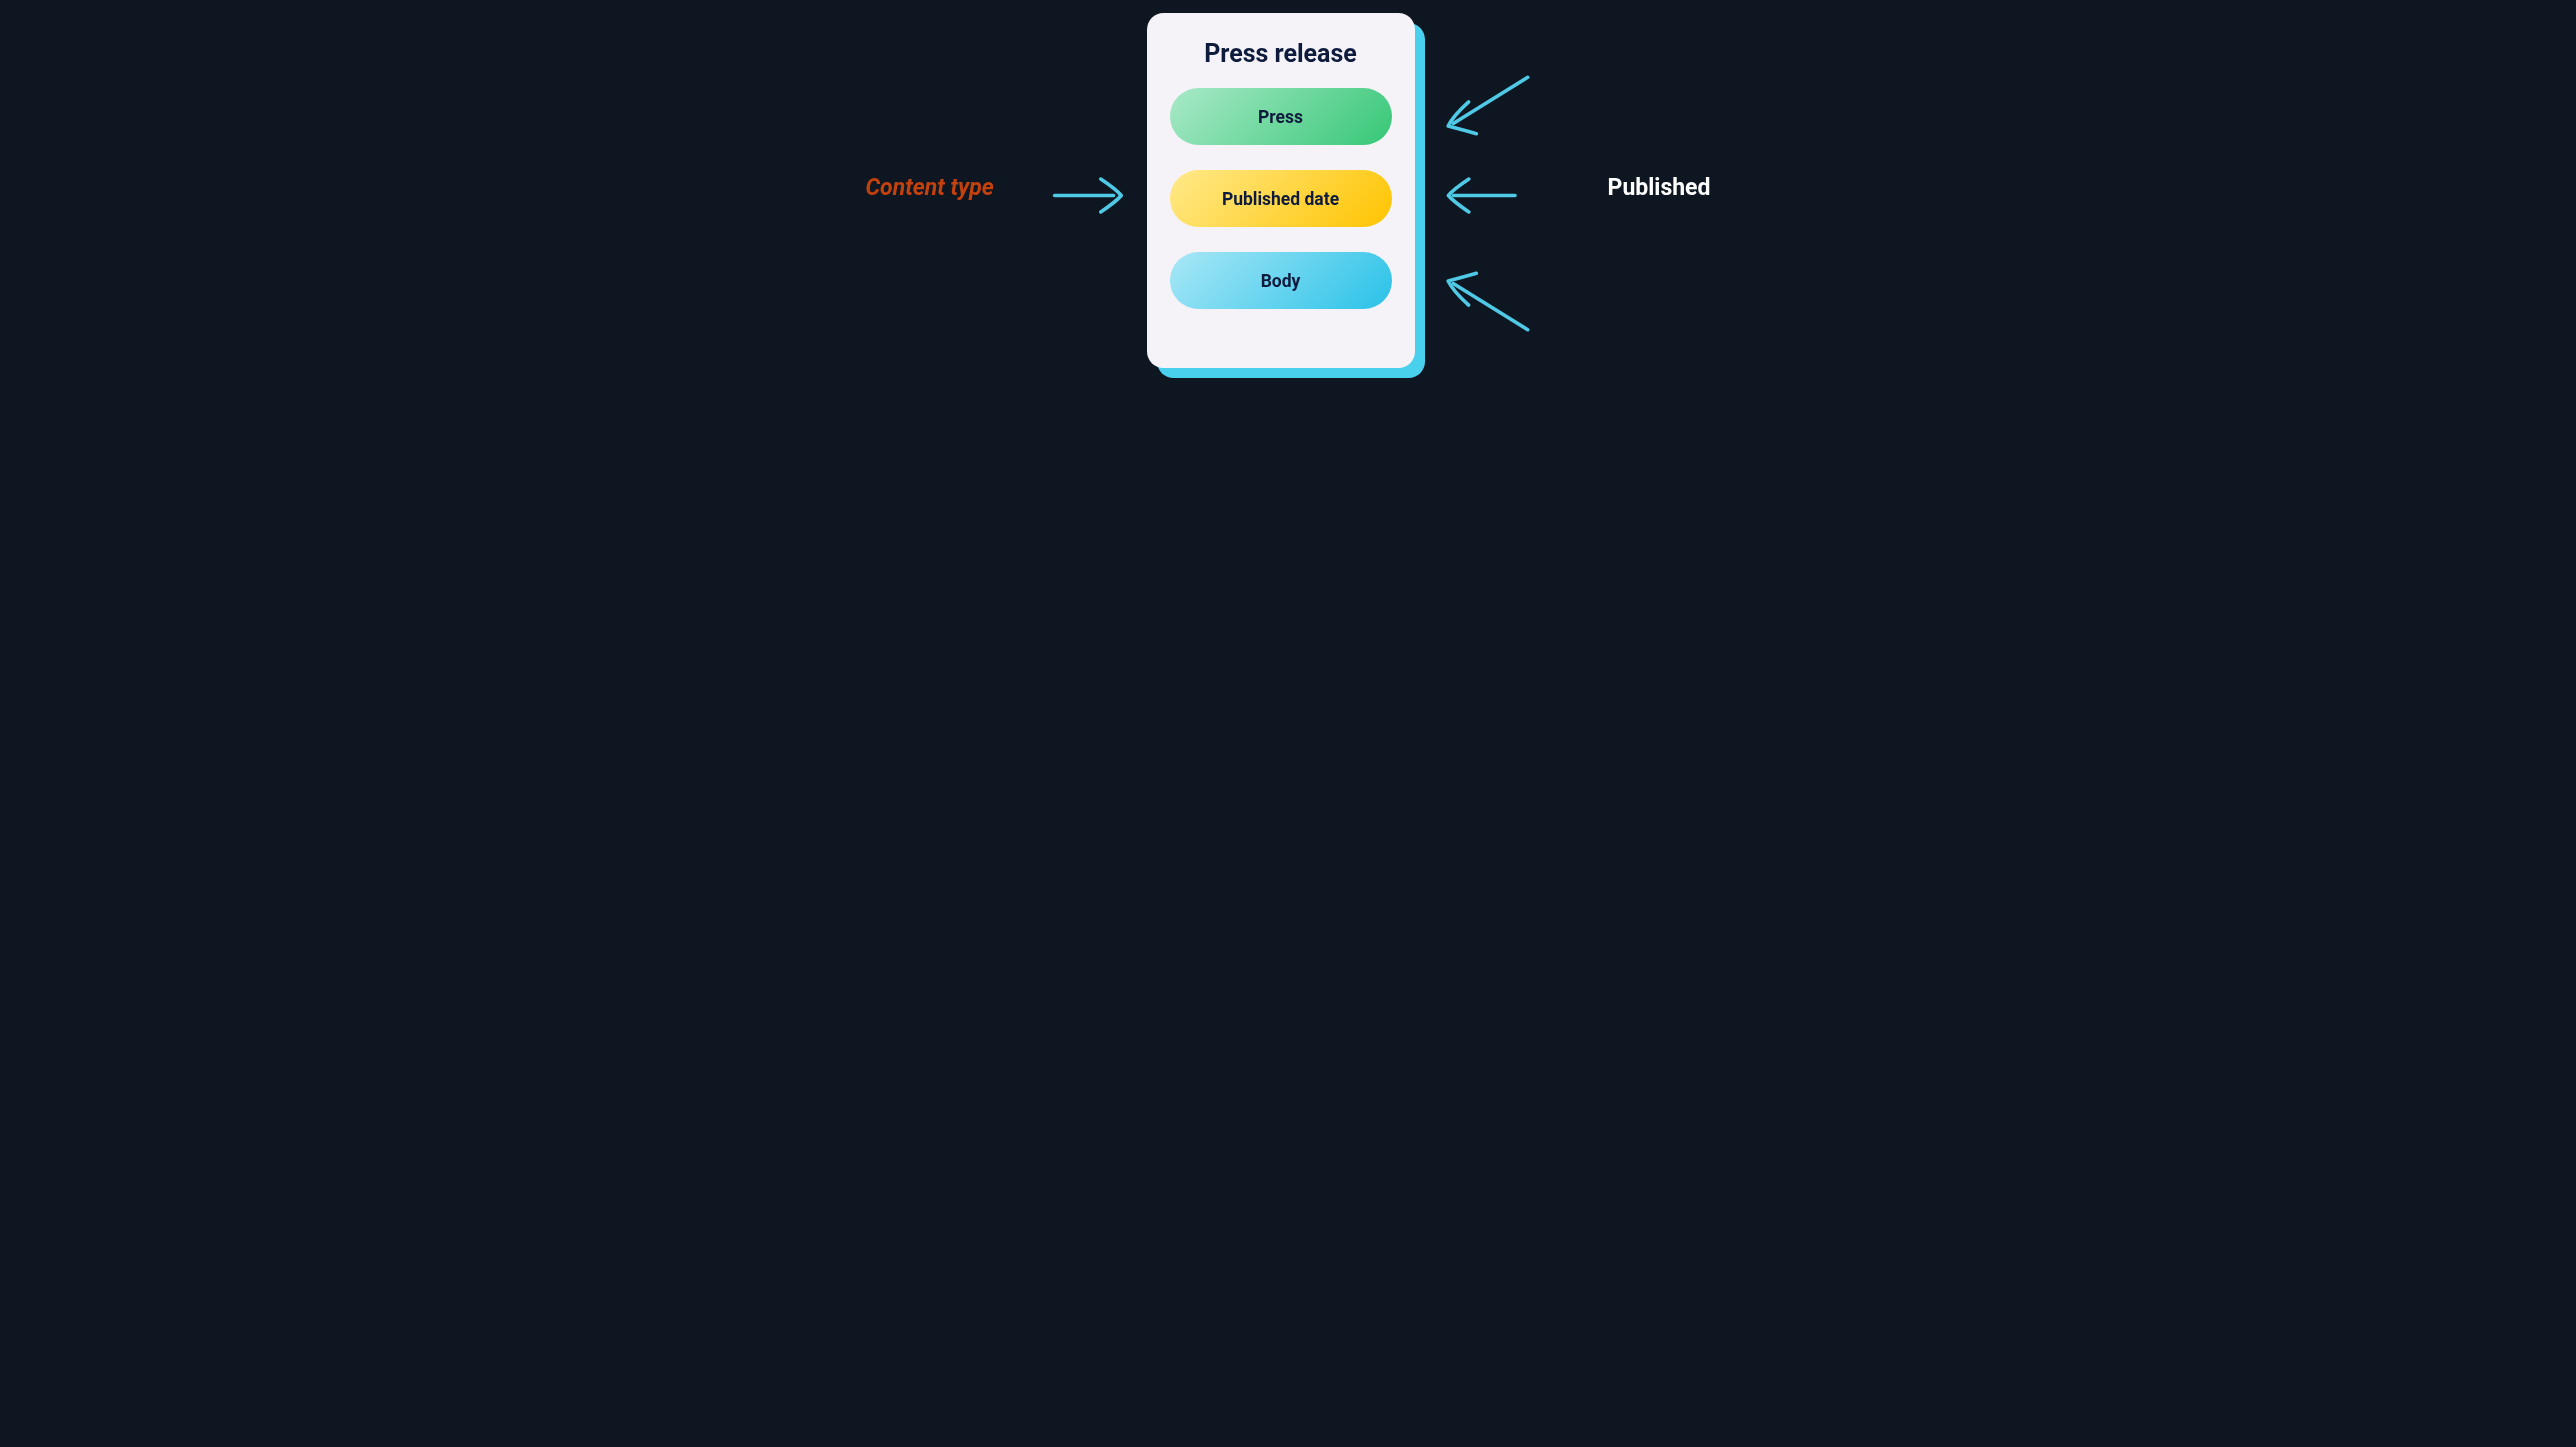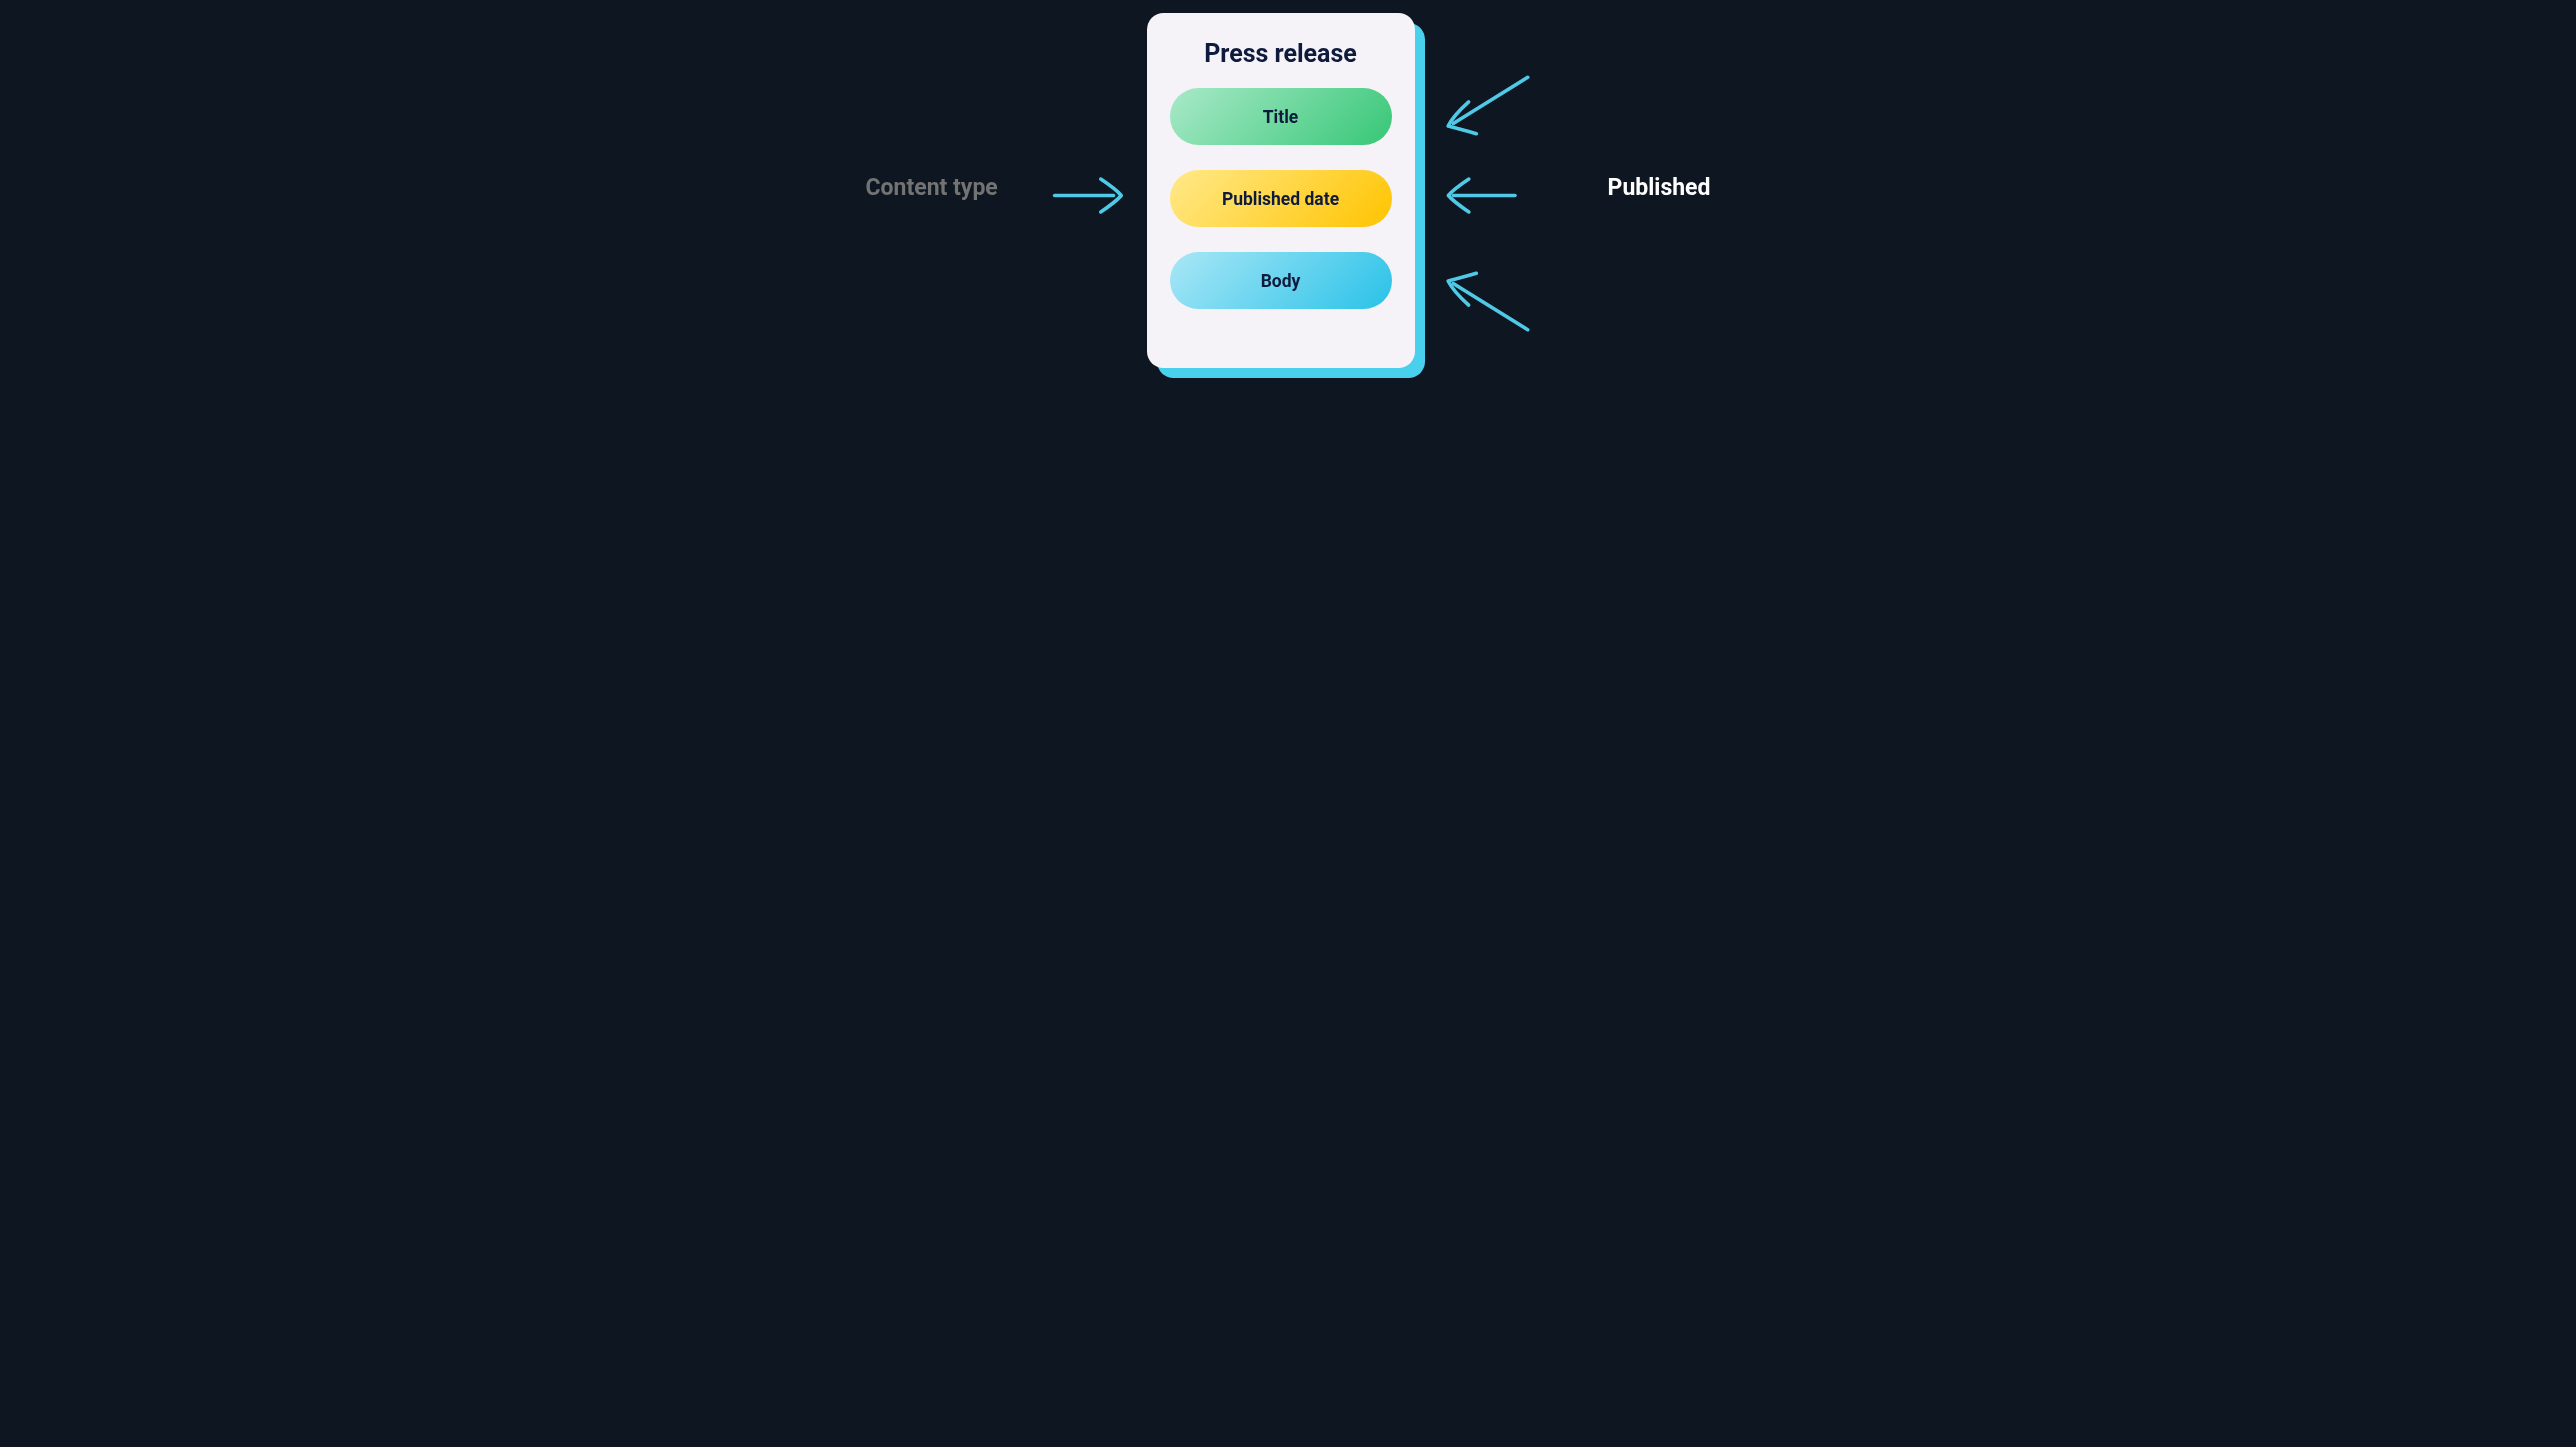--- a/index.html
+++ b/index.html
@@ -16,23 +16,24 @@
     width: 917px;
     height: 387px;
     margin: 0 auto;
     background: #0e1621;
   }
 
   .label-left {
     position: absolute;
     left: 36px;
     top: 174px;
-    color: #737373;
+    color: #c2410c;
     font-size: 23px;
     font-weight: 700;
+    font-style: italic;
   }
 
   .label-right {
     position: absolute;
     right: 36px;
     top: 174px;
     color: #ffffff;
     font-size: 23px;
     font-weight: 700;
   }
@@ -108,21 +109,21 @@
 
   <svg class="arrow arrow-mid-left" width="77" height="41" viewBox="0 0 150 80">
     <line x1="5" y1="40" x2="120" y2="40"></line>
     <path d="M95 8 Q125 28 135 40 Q125 52 95 72"></path>
   </svg>
 
   <div class="card-back"></div>
 
   <div class="card">
     <div class="card-title">Press release</div>
-    <div class="pill pill-green">Title</div>
+    <div class="pill pill-green">Press</div>
     <div class="pill pill-yellow">Published date</div>
     <div class="pill pill-blue">Body</div>
   </div>
 
   <svg class="arrow arrow-top-right" width="103" height="77" viewBox="0 0 200 150">
     <line x1="190" y1="20" x2="45" y2="110"></line>
     <path d="M75 68 Q45 95 35 115 Q55 120 90 130"></path>
   </svg>
 
   <svg class="arrow arrow-mid-right" width="88" height="41" viewBox="0 0 170 80">

